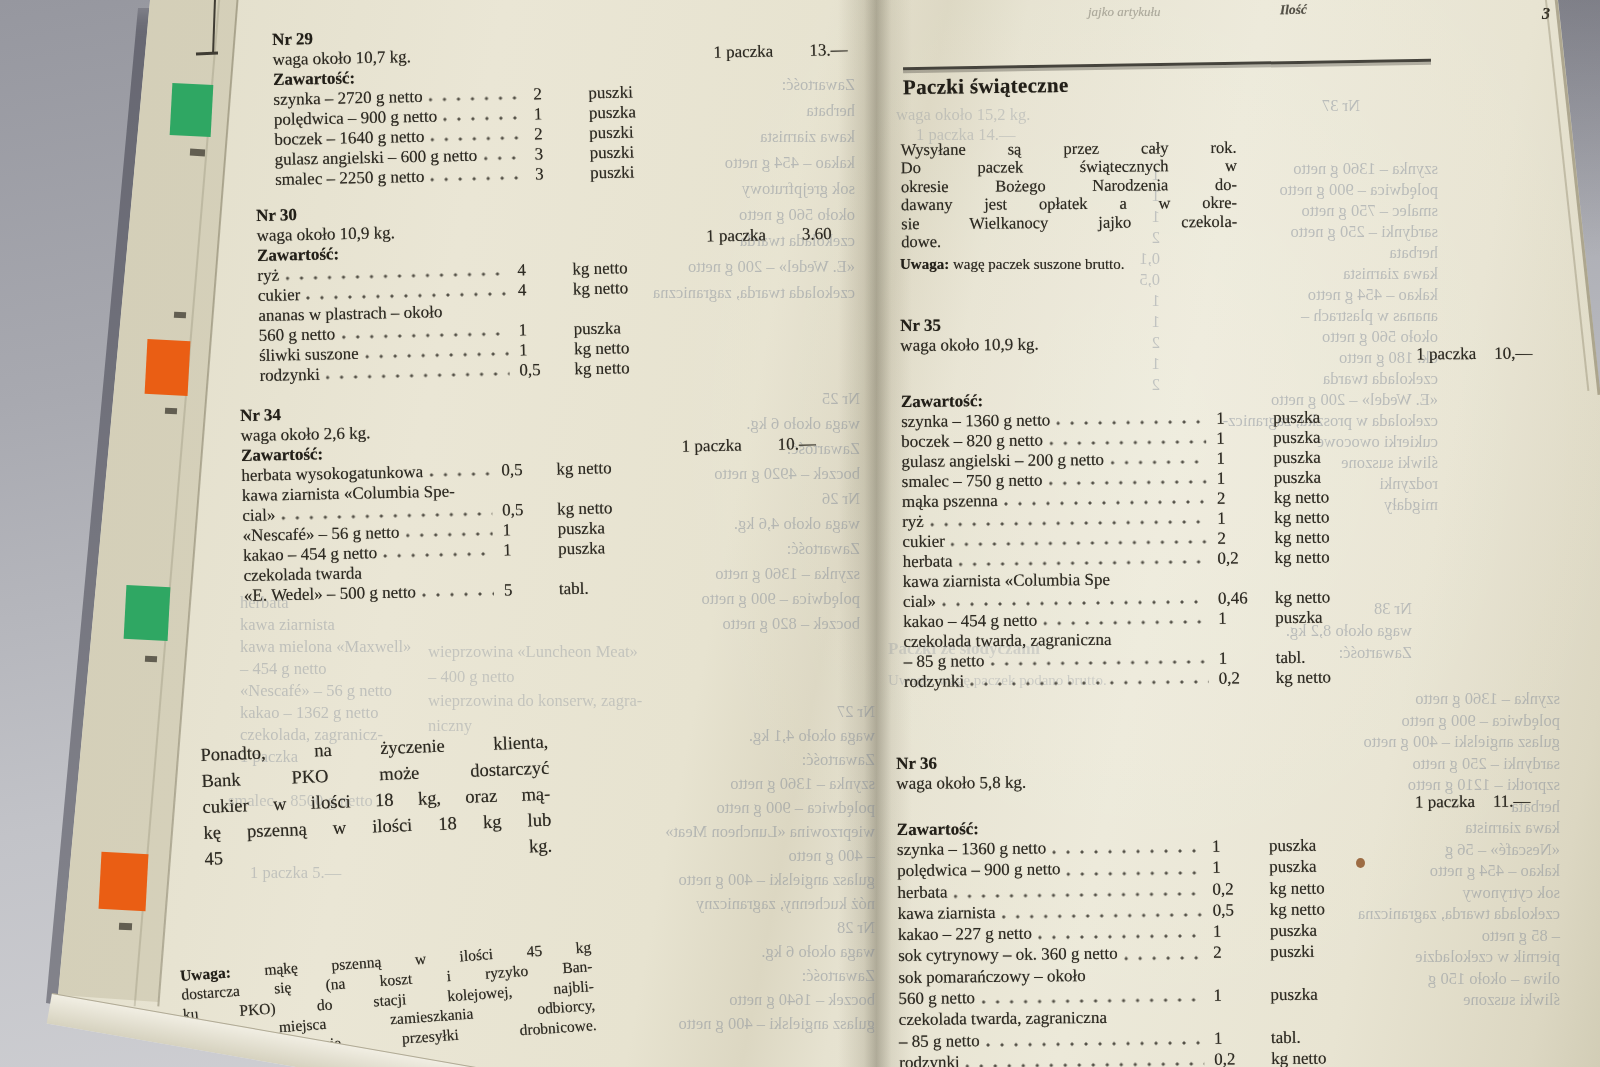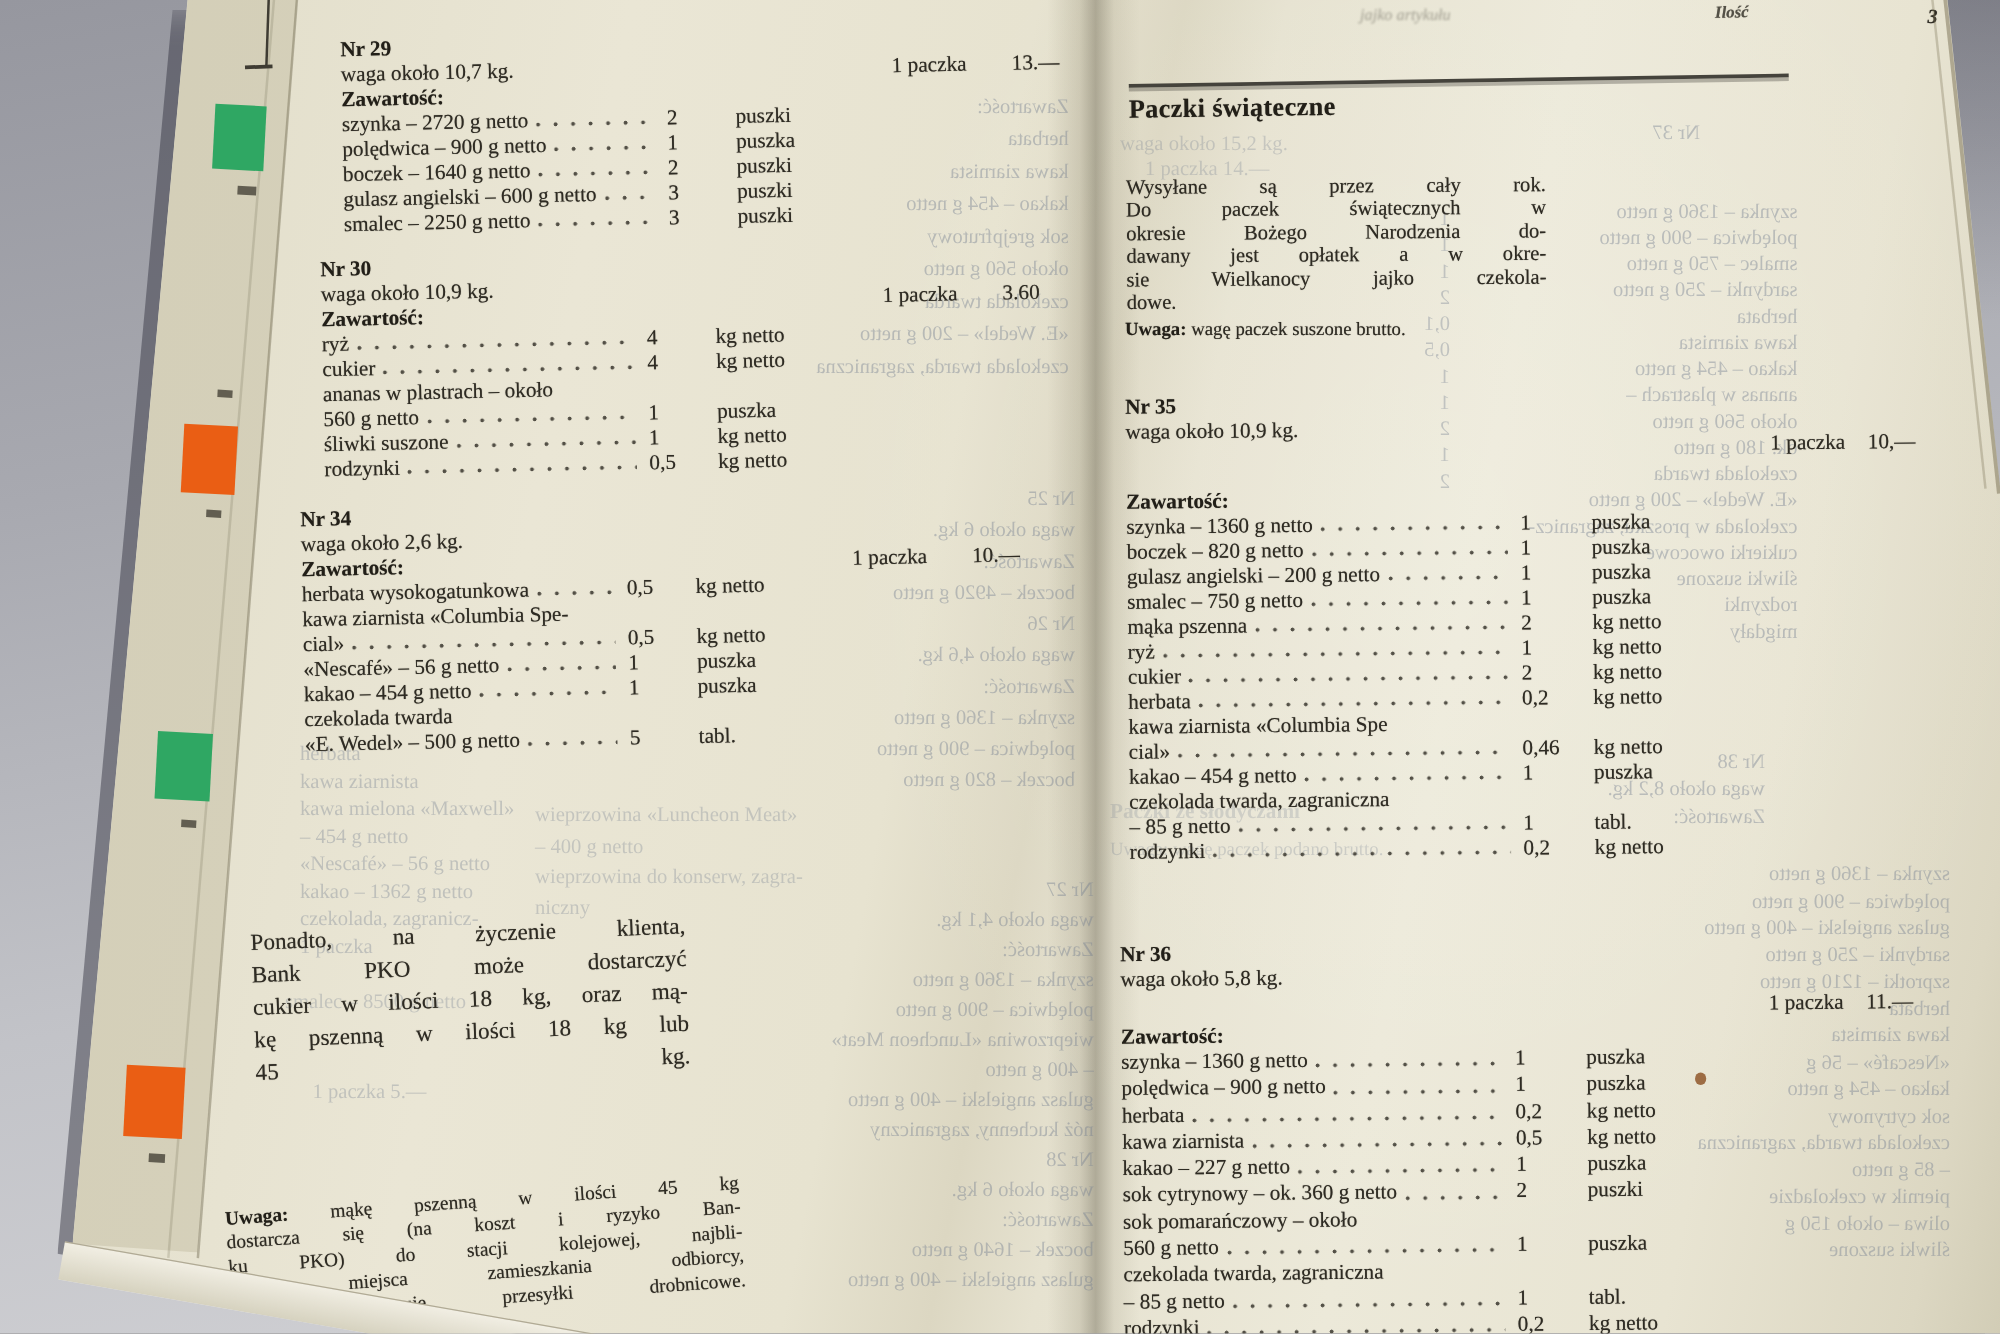--- a/index.html
+++ b/index.html
@@ -66,21 +66,21 @@
     background-size:14px 4px;background-repeat:repeat-x;}
   .qty{flex:0 0 var(--qtyw);}
   .unit{flex:0 0 var(--unitw);white-space:nowrap;}
 
   .prel{white-space:pre-line;}
   .just{text-align:justify;text-align-last:justify;}
   .para-main{position:absolute;left:200px;top:742px;width:348px;font-size:18.5px;line-height:26px;transform:rotate(-2.2deg);transform-origin:left top;}
   .note-left{position:absolute;left:178px;top:946px;width:412px;font-size:15.5px;line-height:19.5px;transform:rotate(-4deg);transform-origin:left top;}
 
   .hdr-faint{position:absolute;left:1088px;top:2px;font-size:13px;font-style:italic;opacity:.32;filter:blur(.7px);}
-  .hdr-ilosc{position:absolute;left:1372px;top:0;font-size:13.5px;font-style:italic;font-weight:bold;opacity:.8;transform:rotate(-1deg);}
+  .hdr-ilosc{position:absolute;left:1280px;top:0;font-size:13.5px;font-style:italic;font-weight:bold;opacity:.8;transform:rotate(-1deg);}
   .pageno{position:absolute;left:1542px;top:4px;font-size:16px;font-weight:bold;font-style:italic;}
   .rule{position:absolute;left:903px;top:63px;width:528px;height:2.5px;background:#45433c;transform:rotate(-0.9deg);box-shadow:0 3px 0 rgba(69,67,60,.35);}
   .title{position:absolute;left:903px;top:76px;font-size:21px;letter-spacing:.3px;transform:rotate(-0.8deg);}
   .intro{position:absolute;left:901px;top:140px;width:336px;font-size:16.5px;line-height:18.4px;transform:rotate(-0.4deg);}
   .note-right{position:absolute;left:900px;top:254px;font-size:15px;}
 
   .gh{position:absolute;color:#707b8e;opacity:.40;filter:blur(.55px);white-space:pre-line;font-size:16.5px;line-height:25px;text-shadow:none;}
   .gh.mir{transform:scaleX(-1);}
   .gla{left:455px;top:72px;width:400px;line-height:26px;}
   .glb{left:560px;top:386px;width:300px;}

